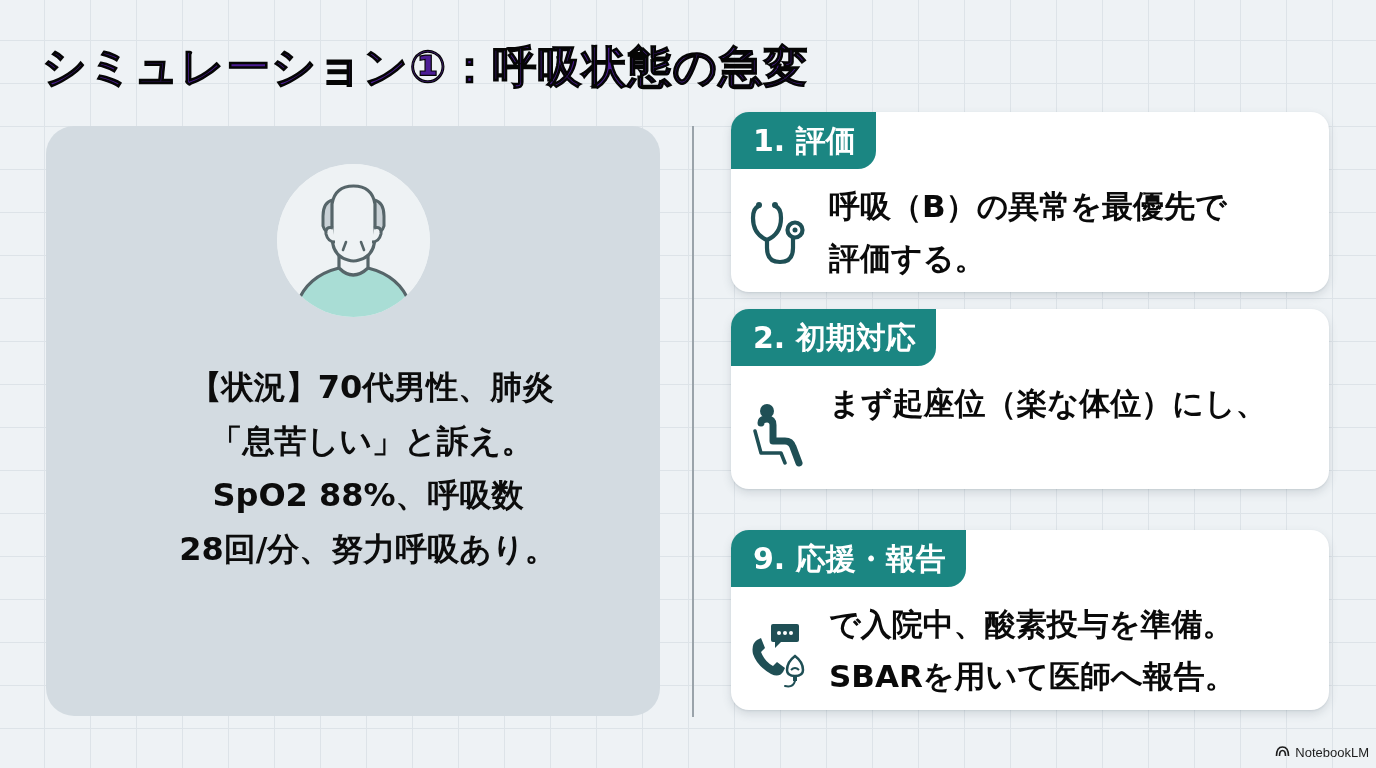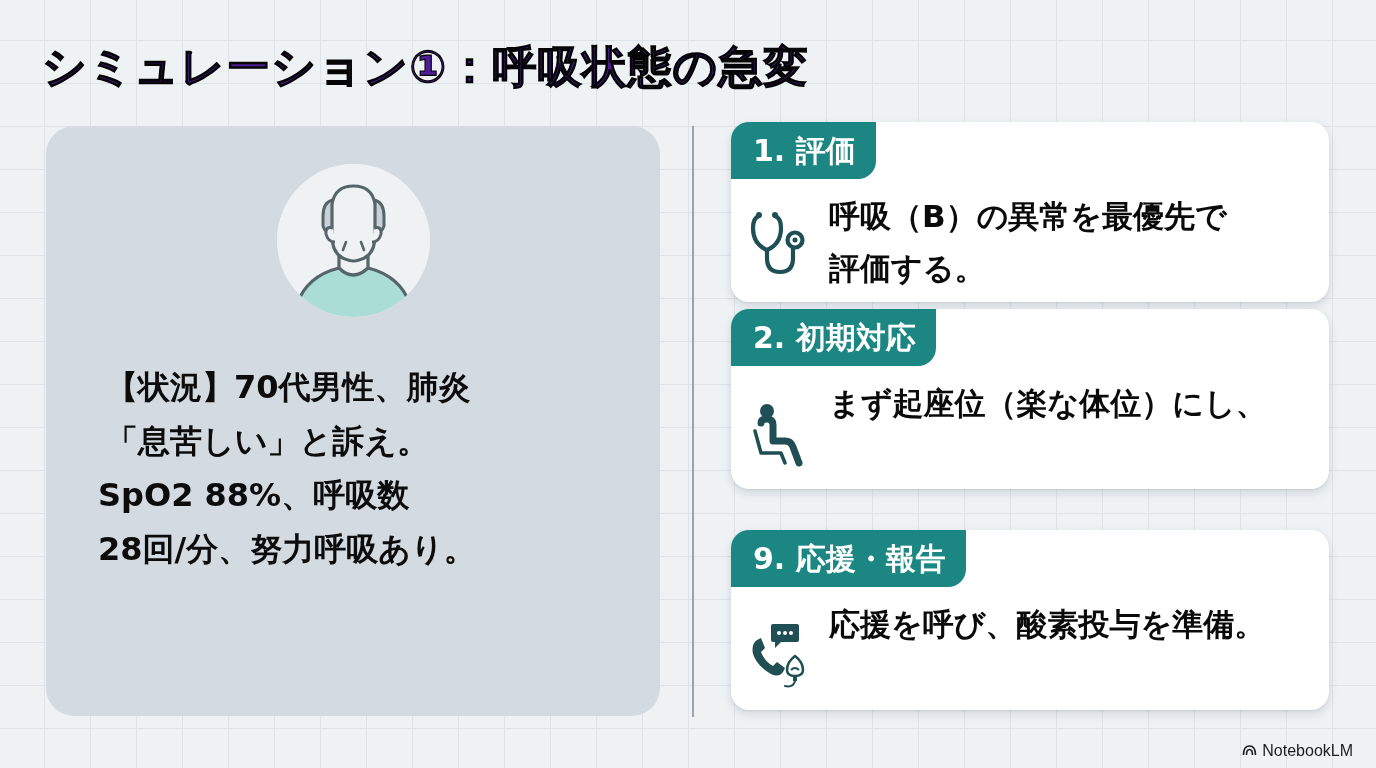--- a/index.html
+++ b/index.html
@@ -44,20 +44,21 @@
     }
     .avatar svg { width: 100%; height: 100%; display: block; }
     .situation {
       position: absolute;
       left: 98px; top: 360px;
       width: 540px;
       font-size: 32px;
       font-weight: bold;
       line-height: 54px;
       color: #0c0c0c;
+      text-align: center;
     }
     .situation .line { display: block; white-space: nowrap; }
     .situation .indent { padding-left: 8px; }
     .divider {
       position: absolute;
       left: 692px; top: 126px;
       width: 2px; height: 591px;
       background: #9aa3aa;
     }
     .step-card {
@@ -93,22 +94,22 @@
       left: 98px; top: 68px;
       font-size: 31px;
       font-weight: bold;
       line-height: 52px;
       color: #0a0a0a;
       white-space: nowrap;
     }
     .step-text .line { display: block; }
     .watermark {
       position: absolute;
-      right: 23px; bottom: 8px;
-      font-size: 16px;
+      right: 7px; bottom: 8px;
+      font-size: 13px;
       font-family: "Liberation Sans", sans-serif;
       color: #1d1d1d;
       display: flex; align-items: center; gap: 5px;
     }
     .watermark svg { width: 15px; height: 12px; }
   </style>
 </head>
 <body>
 
 <div class="title">シミュレーション①：呼吸状態の急変</div>
@@ -138,21 +139,21 @@
 
 <div class="situation">
   <span class="line indent">【状況】70代男性、肺炎</span>
   <span class="line indent">「息苦しい」と訴え。</span>
   <span class="line">SpO2 88%、呼吸数</span>
   <span class="line">28回/分、努力呼吸あり。</span>
 </div>
 
 <div class="divider"></div>
 
-<div class="step-card" style="top:122px;padding-left:40px;">
+<div class="step-card" style="top:112px;padding-left:40px;">
   <div class="step-tab">1. 評価</div>
   <div class="step-icon" style="top:84px;">
     <svg viewBox="0 0 62 72" xmlns="http://www.w3.org/2000/svg" fill="none" stroke="#1f4f55" stroke-width="4.2" stroke-linecap="round">
       <path d="M12 10 Q6 12 6 22 Q6 38 20 44 Q34 38 34 22 Q34 12 28 10"></path>
       <circle cx="12" cy="9" r="3" fill="#1f4f55" stroke="none"></circle>
       <circle cx="28" cy="9" r="3" fill="#1f4f55" stroke="none"></circle>
       <path d="M20 44 L20 52 Q20 66 33 66 Q46 66 46 52 L46 42"></path>
       <circle cx="48" cy="34" r="7.5"></circle>
       <circle cx="48" cy="34" r="2.5" fill="#1f4f55" stroke="none"></circle>
     </svg>
@@ -190,21 +191,22 @@
       <circle cx="38" cy="15" r="2" fill="#ffffff"></circle>
       <circle cx="44" cy="15" r="2" fill="#ffffff"></circle>
 
       <path d="M48 38 Q40 44 40 52 Q40 58 48 58 Q56 58 56 52 Q56 44 48 38 Z" fill="#ffffff" stroke="#1f4f55" stroke-width="2.5"></path>
       <path d="M44 52 Q48 48 52 52" fill="none" stroke="#1f4f55" stroke-width="2"></path>
       <rect x="46" y="57" width="4" height="6" fill="#1f4f55"></rect>
       <path d="M48 63 Q46 70 38 68" fill="none" stroke="#1f4f55" stroke-width="2" stroke-linecap="round"></path>
     </svg>
   </div>
   <div class="step-text">
-    <span class="line">応援を呼び、酸素投与を準備。</span>
+    <span class="line">で入院中、酸素投与を準備。</span>
+    <span class="line">SBARを用いて医師へ報告。</span>
   </div>
 </div>
 
 <div class="watermark">
   <span>
     <svg viewBox="0 0 15 12" xmlns="http://www.w3.org/2000/svg" fill="none" stroke="#1d1d1d" stroke-width="1.6">
       <path d="M1.5 11 Q1.5 2 7.5 2 Q13.5 2 13.5 11"></path>
       <path d="M4.5 11 Q4.5 5.5 7.5 5.5 Q10.5 5.5 10.5 11"></path>
     </svg>
   </span>

